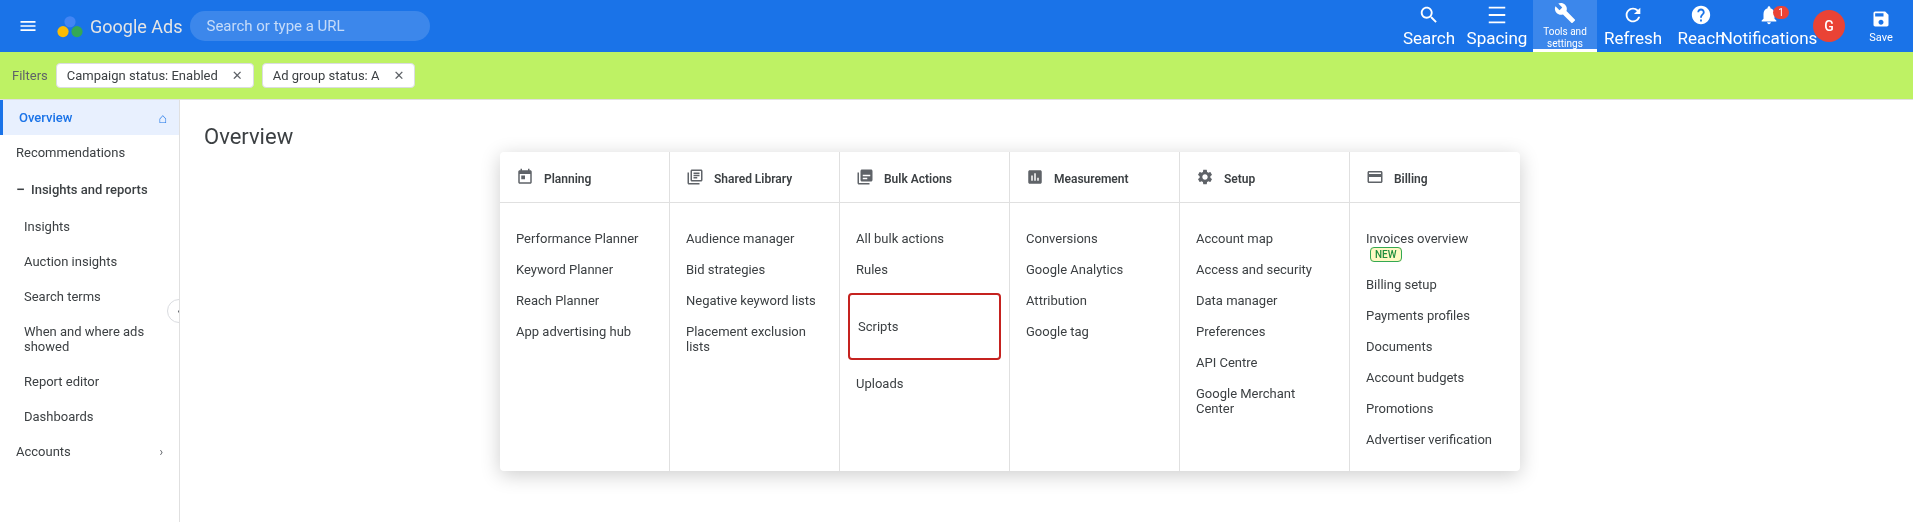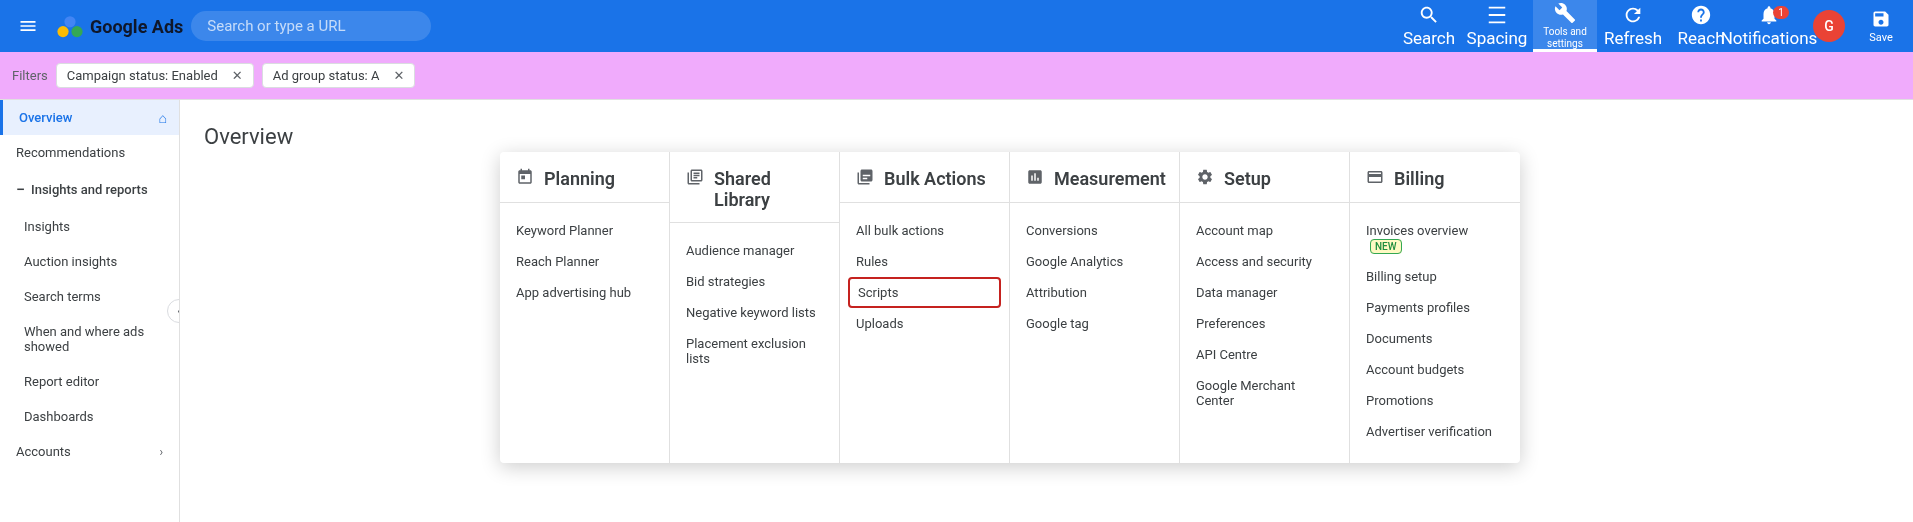--- a/index.html
+++ b/index.html
@@ -22,21 +22,21 @@
       gap: 8px;
       flex: 1;
     }
     .hamburger-btn {
       width: 40px; height: 40px;
       display: flex; align-items: center; justify-content: center;
       cursor: pointer; border-radius: 50%;
     }
     .google-ads-logo {
       display: flex; align-items: center; gap: 6px;
-      font-size: 18px; font-weight: 700; color: #0f172a;
+      font-size: 18px; font-weight: 400; color: #e5e5e5;
       text-decoration: none;
     }
     .logo-icon {
       width: 28px; height: 28px;
     }
     .search-bar {
       background: rgba(255,255,255,0.15);
       border-radius: 24px;
       padding: 6px 16px;
       width: 240px;
@@ -74,21 +74,21 @@
       display: flex; flex-direction: column; align-items: center; justify-content: center;
       width: 48px; height: 52px;
       cursor: pointer; color: #fff; font-size: 11px; gap: 2px;
     }
 
     
     .filter-bar {
       display: flex;
       align-items: center;
       height: 48px;
-      background: #f0abfc;
+      background: #bef264;
       padding: 0 12px;
       border-bottom: 1px solid #e0e0e0;
       gap: 8px;
       position: relative;
       z-index: 100;
     }
     .filter-label { font-size: 13px; color: #5f6368; }
     .filter-chip {
       display: flex; align-items: center; gap: 12px;
       border: 1px solid #dadce0; border-radius: 4px;
@@ -160,37 +160,37 @@
       border-radius: 4px;
       overflow: hidden;
     }
     .dropdown-col {
       width: 170px;
       border-right: 1px solid #e0e0e0;
       padding: 16px 0;
     }
     .dropdown-col:last-child { border-right: none; }
     .dropdown-col-header {
-      display: flex; align-items: flex-start; gap: 10px;
+      display: flex; align-items: center; gap: 10px;
       padding: 0 16px 12px 16px;
-      font-size: 18px; font-weight: 600; color: #3c4043;
-      border-bottom: 1px solid #e0e0e0; margin-bottom: 12px;
+      font-size: 12px; font-weight: 600; color: #3c4043;
+      border-bottom: 1px solid #e0e0e0; margin-bottom: 20px;
     }
     .dropdown-col-header .col-icon { font-size: 18px; color: #5f6368; }
     .dropdown-item {
       display: block;
       padding: 8px 16px;
       font-size: 13px; color: #3c4043;
       cursor: pointer; text-decoration: none;
     }
     .dropdown-item.highlighted {
       border: 2px solid #c5221f;
       border-radius: 4px;
-      margin: 0 8px;
-      padding: 6px 8px;
+      margin: 8px 8px;
+      padding: 24px 8px;
     }
 
     
     .new-badge {
       background: #fef9c3; color: #1e8e3e;
       font-size: 10px; border-radius: 4px; padding: 1px 4px;
       margin-left: 4px; font-weight: 500; border: 1px solid #34a853;
     }
   </style>
 </head>
@@ -333,20 +333,21 @@
 
     <div class="dropdown-col">
       <div class="dropdown-col-header">
         <span class="col-icon">
           <svg width="18" height="18" viewBox="0 0 24 24" fill="#5f6368">
             <path d="M19 3h-1V1h-2v2H8V1H6v2H5c-1.11 0-1.99.9-1.99 2L3 19c0 1.1.89 2 2 2h14c1.1 0 2-.9 2-2V5c0-1.1-.9-2-2-2zm0 16H5V8h14v11zM7 10h5v5H7z"></path>
           </svg>
         </span>
         <span>Planning</span>
       </div>
+      <a class="dropdown-item">Performance Planner</a>
       <a class="dropdown-item">Keyword Planner</a>
       <a class="dropdown-item">Reach Planner</a>
       <a class="dropdown-item">App advertising hub</a>
     </div>
 
     <div class="dropdown-col">
       <div class="dropdown-col-header">
         <span class="col-icon">
           <svg width="18" height="18" viewBox="0 0 24 24" fill="#5f6368">
             <path d="M4 6H2v14c0 1.1.9 2 2 2h14v-2H4V6zm16-4H8c-1.1 0-2 .9-2 2v12c0 1.1.9 2 2 2h12c1.1 0 2-.9 2-2V4c0-1.1-.9-2-2-2zm0 14H8V4h12v12zM10 9h8v2h-8zm0-3h8v2h-8zm0 6h5v2h-5z"></path>

